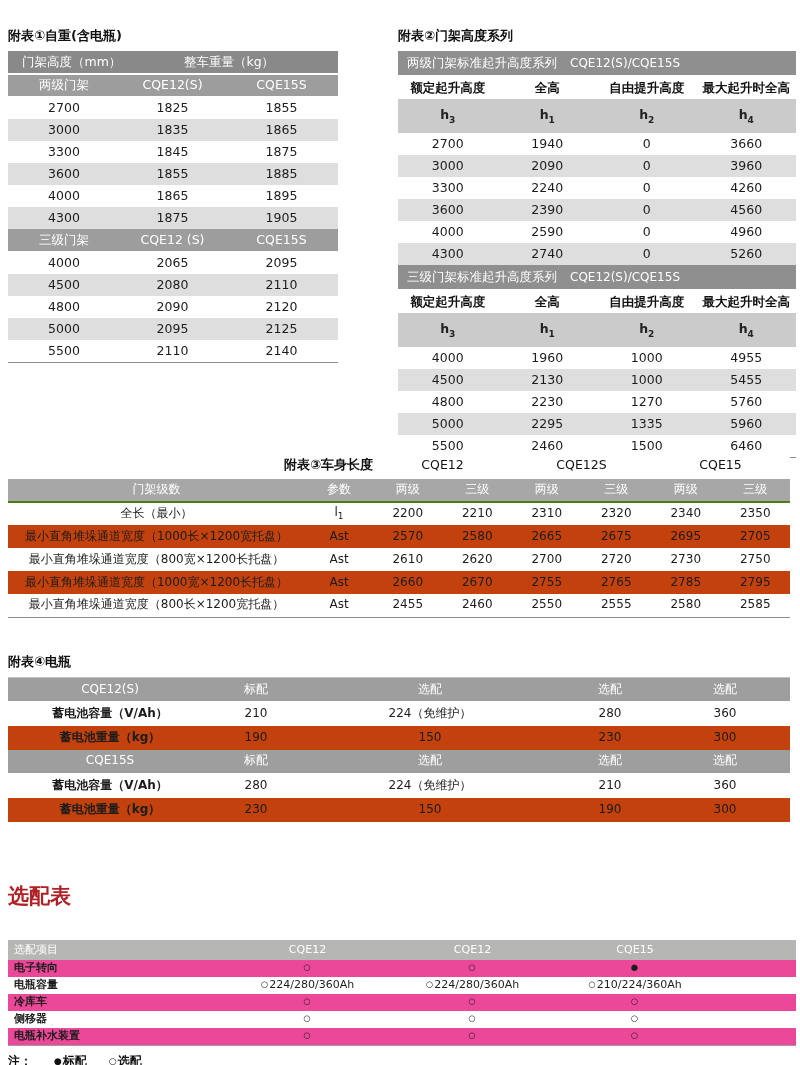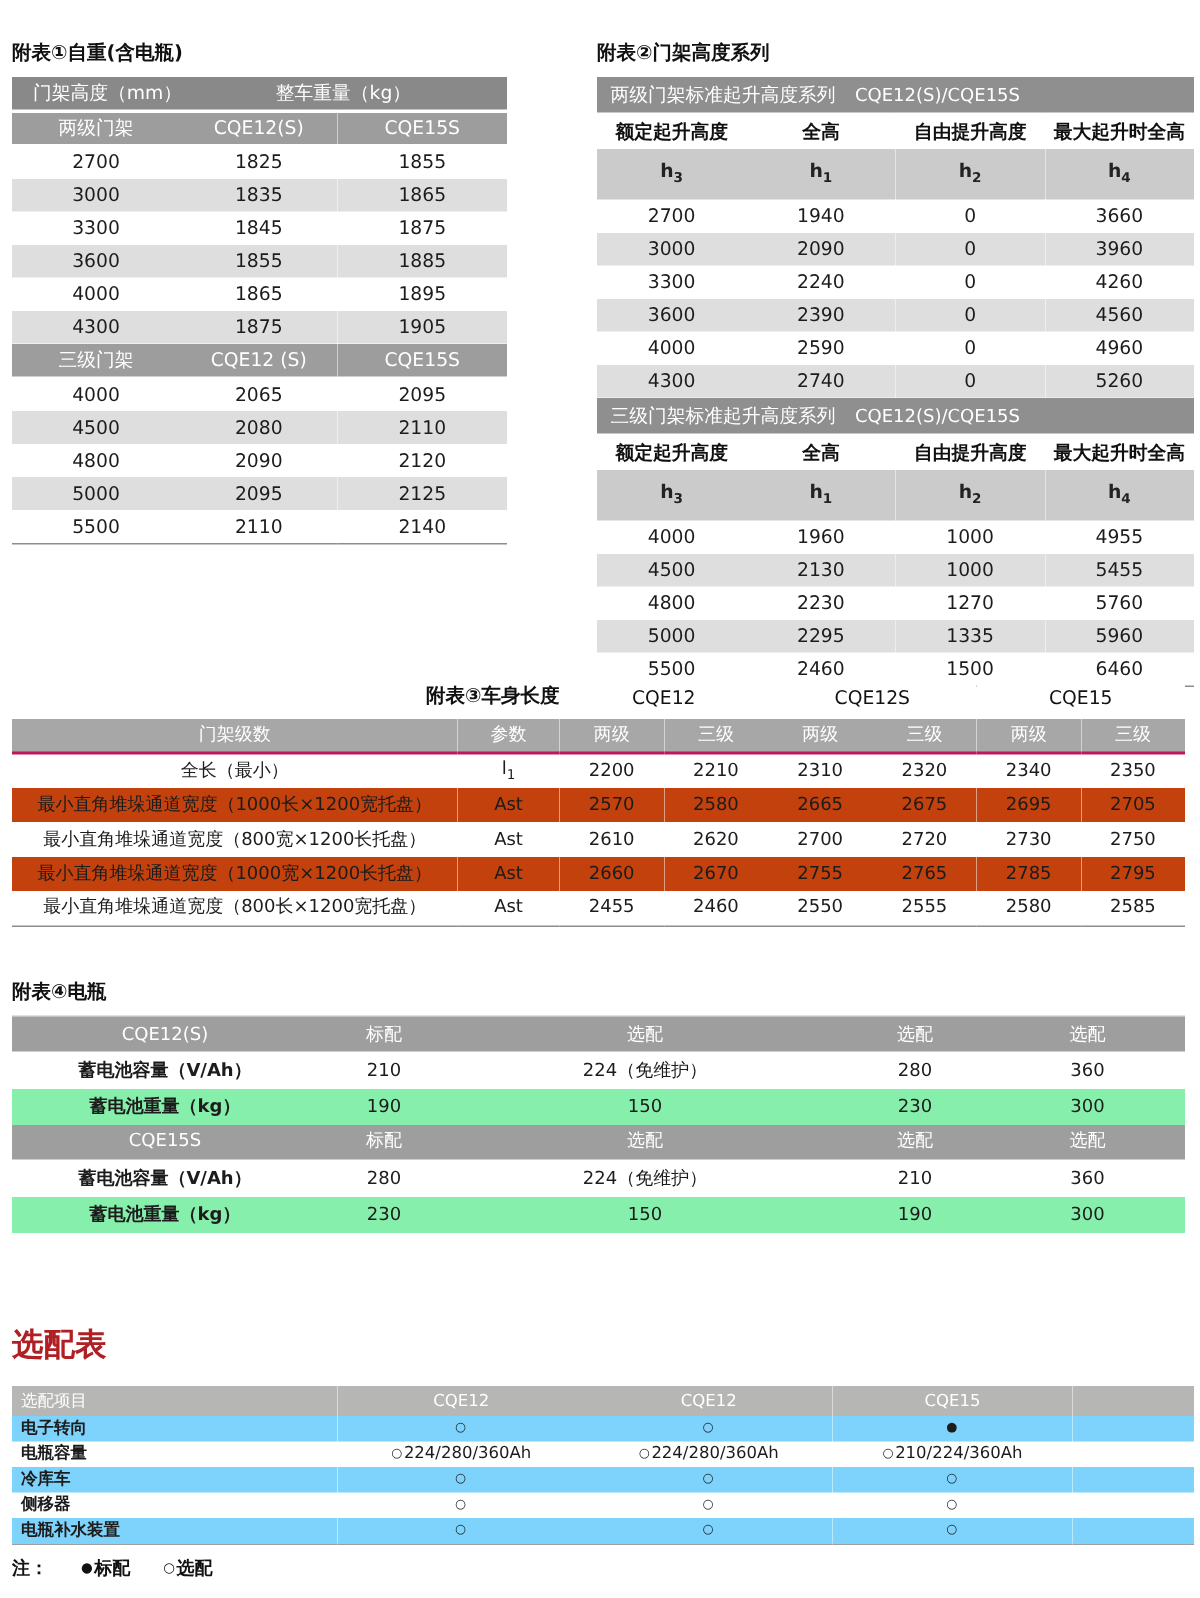--- a/index.html
+++ b/index.html
@@ -29,40 +29,40 @@
   #t2 .colh td{background:#fff;color:#111;font-weight:bold;height:23px}
   #t2 .hrow td{background:#cbcbcb;color:#222;font-weight:bold;height:34px}
   #t2 tr.alt td{background:#dedede}
   
   #t3{left:8px;top:452px;width:782px}
   #t3 table{border-bottom:1px solid #8d8d8d}
   #t3 td{height:23px;font-size:12px}
   #t3 .trow td{background:#fff;height:27px}
   #t3 .t3title{text-align:right;font-size:13px;font-weight:bold;color:#111}
   #t3 .model{font-size:12.5px;color:#111}
-  #t3 .hdr3 td{background:#a7a7a7;color:#fff;border-bottom:2px solid #be185d}
+  #t3 .hdr3 td{background:#a7a7a7;color:#fff;border-bottom:2px solid #4d7c0f}
   #t3 tr.alt td{background:#c2410c}
   #t3 td.lbl{font-weight:normal}
   
   #t4{left:8px;top:654px;width:782px}
   #t4 table{border-top:1px solid #c2c2c2}
   #t4 td{height:24px;font-size:12px}
   #t4 .hdr4 td{background:#9e9e9e;color:#fff;border-bottom:1px solid #fff}
-  #t4 tr.alt td{background:#86efac}
+  #t4 tr.alt td{background:#c2410c}
   #t4 td.lbl{font-weight:bold}
   
   #opt{left:8px;top:884px;width:788px}
-  #opt .opt-title{font-size:21px;font-weight:bold;line-height:24px;margin-bottom:16px;
+  #opt .opt-title{font-size:21px;font-weight:bold;line-height:24px;margin-bottom:32px;
                   color:var(--accent-red,#b01f24)}
   #opt table{border-bottom:1px solid #9e9e9e}
   #opt td{height:17px;font-size:11px}
   #opt .hdro td{background:#b6b6b4;color:#fff;height:20px}
   #opt .hdro td.left{text-align:left;padding-left:6px}
   #opt td.lbl{text-align:left;padding-left:6px;font-weight:bold}
-  #opt tr.alt td{background:#7dd3fc}
+  #opt tr.alt td{background:#ec4899}
   .dot{font-size:8.5px;vertical-align:1px;margin-right:1px}
   .note{margin-top:7px;font-size:12px;color:#111;font-weight:bold}
   .note .seg{margin-right:22px}
   .note .dot{font-size:9px}
 </style>
 </head>
 <body>
 
 <div>
 

